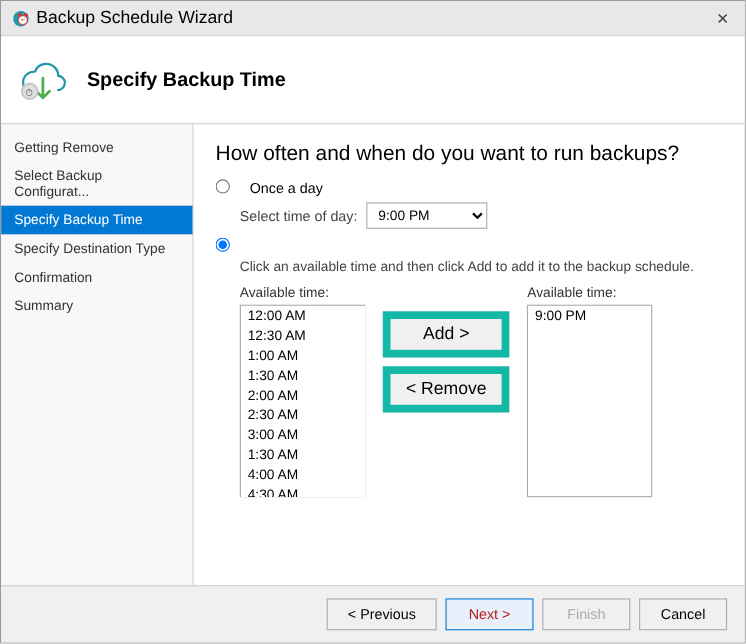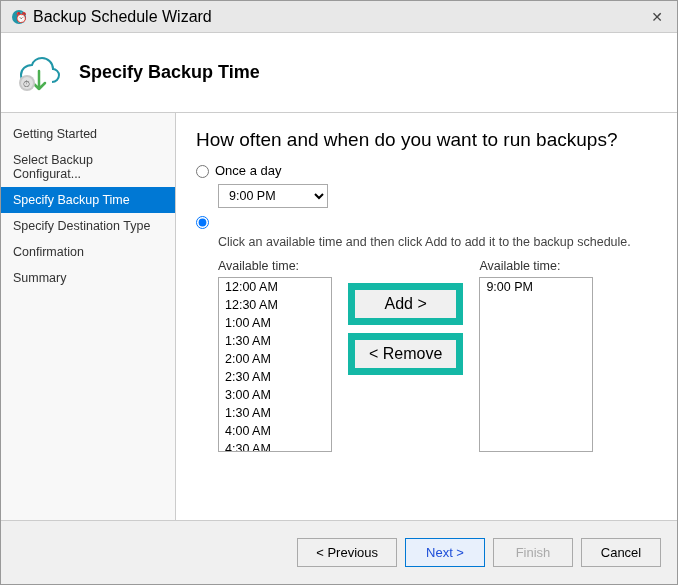--- a/index.html
+++ b/index.html
@@ -100,22 +100,22 @@
       padding: 16px 20px;
       overflow-y: auto;
     }
     .question-text {
       margin-bottom: 12px;
       color: #000;
       font-size: 19px;
     }
     .radio-row {
       display: flex;
-      align-items: flex-end;
-      gap: 6px;
+      align-items: flex-start;
+      gap: 18px;
       margin-bottom: 6px;
     }
     .radio-row input[type="radio"] {
       margin: 0;
       cursor: pointer;
     }
     .radio-label {
       cursor: pointer;
       font-size: 13px;
     }
@@ -191,34 +191,34 @@
       min-width: 80px;
     }
     .footer {
       background: #f0f0f0;
       border-top: 1px solid #ccc;
       padding: 10px 16px;
       display: flex;
       justify-content: flex-end;
       gap: 8px;
       align-items: center;
-      height: 64px;
+      height: 52px;
     }
     .footer-btn {
       padding: 6px 18px;
       border: 1px solid #aaa;
       background: #f0f0f0;
       cursor: pointer;
       font-size: 13px;
       min-width: 80px;
     }
     .footer-btn.primary {
       background: #e8f0fc;
       border: 1px solid #0078d4;
-      color: #1d4ed8;
+      color: #b91c1c;
     }
     .footer-btn:disabled {
       color: #aaa;
       cursor: default;
     }
     
     ::-webkit-scrollbar { width: 12px; }
     ::-webkit-scrollbar-track { background: #f0f0f0; border-left: 1px solid #ccc; }
     ::-webkit-scrollbar-thumb { background: #b0b0b0; border: 2px solid #f0f0f0; }
   </style>
@@ -248,36 +248,37 @@
       <circle cx="10" cy="34" r="8" fill="#c8c8c8"></circle>
       <circle cx="10" cy="34" r="6" fill="#e0e0e0"></circle>
       <text x="6" y="38" font-size="9" fill="#555">⏱</text>
     </svg>
     <span class="header-title">Specify Backup Time</span>
   </div>
 
   <div class="content-area">
 
     <div class="sidebar">
-    <div class="sidebar-item">Getting Started</div>
+    <div class="sidebar-item">Getting Remove</div>
         <div class="sidebar-item">Select Backup Configurat...</div>
         <div class="sidebar-item active">Specify Backup Time</div>
         <div class="sidebar-item">Specify Destination Type</div>
         <div class="sidebar-item">Confirmation</div>
         <div class="sidebar-item">Summary</div>
       </div>
 
     <div class="main-content">
       <div class="question-text">How often and when do you want to run backups?</div>
 
       <div class="radio-row">
         <input type="radio" name="frequency" id="once" style="">
         <label for="once" class="radio-label">Once a day</label>
       </div>
       <div class="select-time-row">
+        <span class="select-time-label">Select time of day:</span>
         <select class="time-select">
           <option>9:00 PM</option>
         </select>
       </div>
 
       <div class="radio-row more-than-section">
         <input type="radio" name="frequency" id="more" checked="" style="">
       </div>
       <div class="click-instruction">Click an available time and then click Add to add it to the backup schedule.</div>
 

